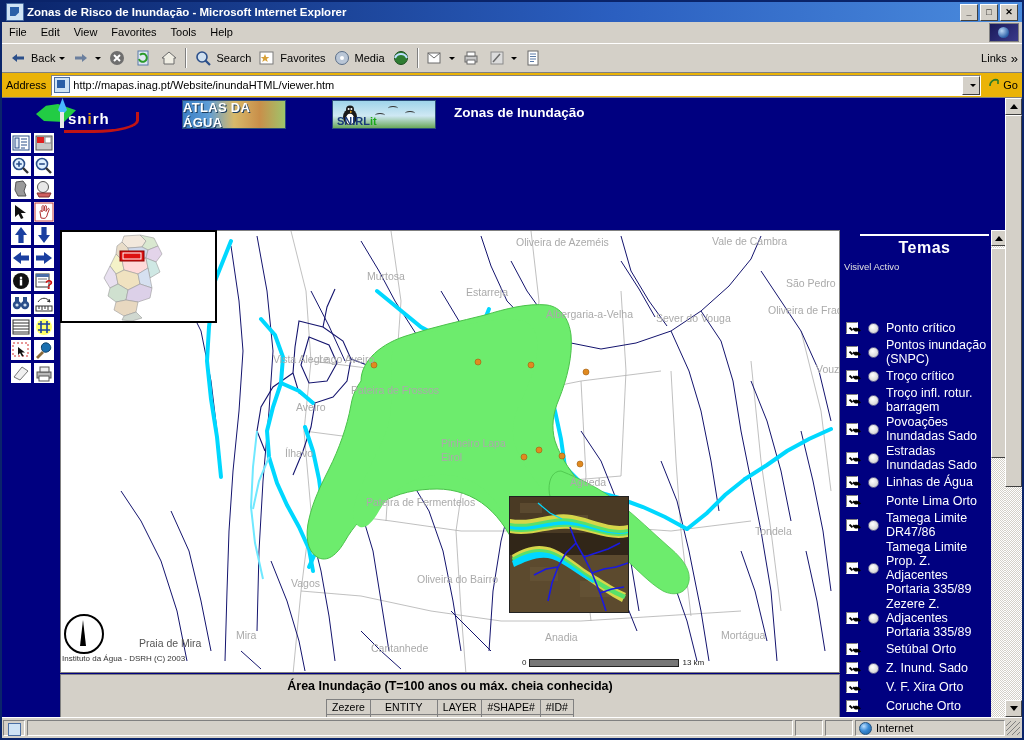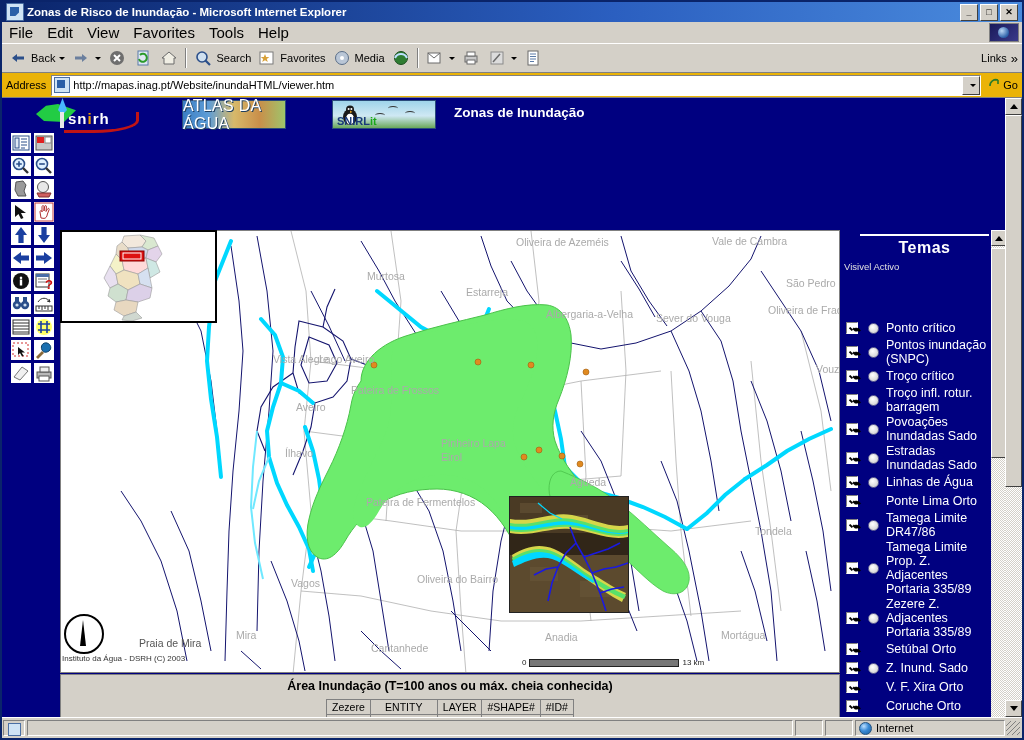--- a/index.html
+++ b/index.html
@@ -42,21 +42,21 @@
     font-size:9px;color:#000;display:flex;align-items:center;justify-content:center;
     font-family:"Liberation Sans",sans-serif;line-height:1;
   }
   
   #menubar{
     height:20px;flex:0 0 20px;background:#d4d0c8;
     display:flex;align-items:center;
     border-bottom:1px solid #d4d0c8;
     position:relative;
   }
-  #menubar .mi{padding:2px 7px;font-size:15px;color:#000;}
+  #menubar .mi{padding:2px 7px;font-size:11px;color:#000;}
   #menubar .ielogo{
     position:absolute;right:3px;top:1px;width:28px;height:17px;
     background:linear-gradient(135deg,#1a1a5a,#3a3a8a);
     border:1px solid #808080;
   }
   #menubar .ielogo:after{
     content:"";position:absolute;left:8px;top:3px;width:11px;height:11px;border-radius:50%;
     background:radial-gradient(circle at 35% 35%,#bcd8f5,#2a5fa8 70%);
   }
   
@@ -125,21 +125,21 @@
   #logo-snirh .txt{
     position:absolute;left:38px;top:12px;color:#fff;font-weight:bold;font-size:15px;
     letter-spacing:1px;font-family:"Liberation Sans",sans-serif;
   }
   #logo-snirh .txt .o{color:#f0a000;}
   #logo-atlas{
     position:absolute;left:180px;top:2px;width:102px;height:27px;
     background:linear-gradient(90deg,#3b7ec4 0%,#5e9dd6 25%,#d7b96a 50%,#c98f4a 75%,#9fc46b 100%);
     border:1px solid #2a4a7a;display:flex;align-items:center;justify-content:center;
   }
-  #logo-atlas .t{color:#fff;font-weight:normal;font-size:16px;text-shadow:1px 1px 0 #204060;letter-spacing:.3px;}
+  #logo-atlas .t{color:#fff;font-weight:bold;font-size:13px;text-shadow:1px 1px 0 #204060;letter-spacing:.3px;}
   #logo-snirlit{
     position:absolute;left:330px;top:2px;width:102px;height:27px;
     background:linear-gradient(180deg,#9fd4ea 0%,#cfe8f3 55%,#6aa85a 100%);
     border:1px solid #2a4a7a;position:absolute;overflow:hidden;
   }
   #logo-snirlit .t{
     position:absolute;left:4px;bottom:1px;color:#1a3a7a;font-weight:bold;font-size:11px;
   }
   #logo-snirlit .t i{color:#1aa81a;font-style:normal;}
   #logo-snirlit .bird{position:absolute;width:10px;height:4px;border-top:1.5px solid #333;border-radius:50%;}

